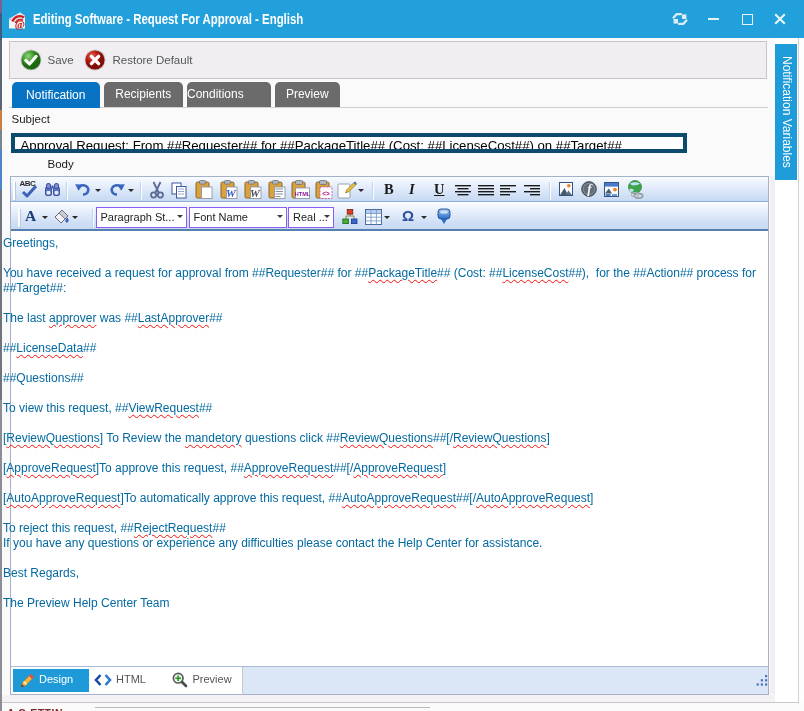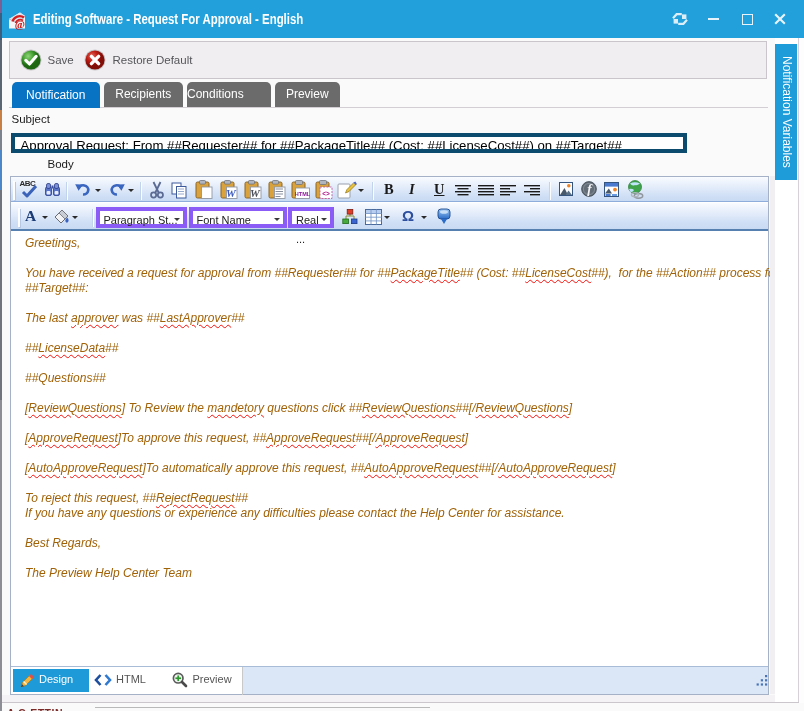--- a/index.html
+++ b/index.html
@@ -2,21 +2,21 @@
 <html><head>
 <meta charset="utf-8">
 <style>
   * { margin:0; padding:0; box-sizing:border-box; }
   html,body { width:804px; height:711px; overflow:hidden; }
   body { font-family:"Liberation Sans", sans-serif; position:relative; background:#fff; }
   .abs { position:absolute; }
   .sq { text-decoration:underline; text-decoration-style:wavy; text-decoration-color:#f5100a; text-decoration-thickness:1px; text-underline-offset:2px; }
   .sep1 { position:absolute; width:1px; height:18px; top:182px; background:#fbfdfe; box-shadow:-1px 0 0 #c2d3ec; }
   .sep2 { position:absolute; width:1px; height:18px; top:209px; background:#fbfdfe; box-shadow:-1px 0 0 #c2d3ec; }
-  .combo { position:absolute; top:207px; height:21px; background:#fff; border:4px solid #8b5cf6; font-size:11px; color:#222; line-height:19px; padding-left:4px; }
+  .combo { position:absolute; top:207px; height:21px; background:#fff; border:1px solid #8b5cf6; font-size:11px; color:#222; line-height:19px; padding-left:4px; }
   .combo .ar { position:absolute; right:3px; top:7px; width:0; height:0; border-left:3px solid transparent; border-right:3px solid transparent; border-top:3.6px solid #3a3a3a; }
   .dar { position:absolute; width:0; height:0; border-left:3px solid transparent; border-right:3px solid transparent; border-top:3.6px solid #2a2a2a; }
 </style>
 </head>
 <body>
 
 <div class="abs" style="left:0;top:0;width:2px;height:711px;background:#8d8d95;"></div>
 <div class="abs" style="left:0;top:0;width:2px;height:13px;background:#7b5f92;"></div>
 <div class="abs" style="left:0;top:13px;width:2px;height:27px;background:#3d5e7e;"></div>
 <div class="abs" style="left:0;top:40px;width:2px;height:70px;background:#5a6672;"></div>
@@ -286,26 +286,27 @@
       <linearGradient id="mg" x1="0" y1="0" x2="0" y2="1">
     <stop offset="0%" stop-color="#9cc6f0"></stop>
         <stop offset="100%" stop-color="#2a6cc8"></stop>
   </linearGradient>
     </defs>
   <rect x="2" y="1" width="12" height="10" rx="3" fill="url(#mg)" stroke="#1c4a90" stroke-width="0.9"></rect>
   <path d="M5 11 L8 16 L11 11 Z" fill="#2a6cc8"></path>
   <ellipse cx="8" cy="4" rx="4" ry="1.8" fill="#cfe4f8" opacity="0.9"></ellipse>
 </svg>
 
-<div class="abs" style="left:25px;top:235.5px;width:780px;font-size:12px;line-height:15px;color:#a16207;white-space:nowrap;font-style:italic;">
+<div class="abs" style="left:3px;top:235.5px;width:780px;font-size:12px;line-height:15px;color:#0369a1;white-space:nowrap;">
   <div style="margin-bottom:15px;">Greetings,</div>
   <div style="margin-bottom:15px;">You have received a request for approval from ##Requester## for ##<span class="sq">PackageTitle</span>## (Cost: ##<span class="sq">LicenseCost</span>##),&nbsp; for the ##Action## process for<br>##Target##:</div>
   <div style="margin-bottom:15px;">The last <span class="sq">approver</span> was ##<span class="sq">LastApprover</span>##</div>
   <div style="margin-bottom:15px;">##<span class="sq">LicenseData</span>##</div>
   <div style="margin-bottom:15px;">##Questions##</div>
+  <div style="margin-bottom:15px;">To view this request, ##<span class="sq">ViewRequest</span>##</div>
   <div style="margin-bottom:15px;">[<span class="sq">ReviewQuestions</span>] To Review the <span class="sq">mandetory</span> questions click ##<span class="sq">ReviewQuestions</span>##[/<span class="sq">ReviewQuestions</span>]</div>
   <div style="margin-bottom:15px;">[<span class="sq">ApproveRequest</span>]To approve this request, ##<span class="sq">ApproveRequest</span>##[/<span class="sq">ApproveRequest</span>]</div>
   <div style="margin-bottom:15px;">[<span class="sq">AutoApproveRequest</span>]To automatically approve this request, ##<span class="sq">AutoApproveRequest</span>##[/<span class="sq">AutoApproveRequest</span>]</div>
   <div style="">To reject this request, ##<span class="sq">RejectRequest</span>##</div>
   <div style="margin-bottom:15px;">If you have any questions or experience any difficulties please contact the Help Center for assistance.</div>
   <div style="margin-bottom:15px;">Best Regards,</div>
   <div style="margin-bottom:15px;">The Preview Help Center Team</div>
 </div>
 
 <div class="abs" style="left:11px;top:665.5px;width:757px;height:28px;background:#dbe7f6;border-top:1px solid #a8bcd8;"></div>

